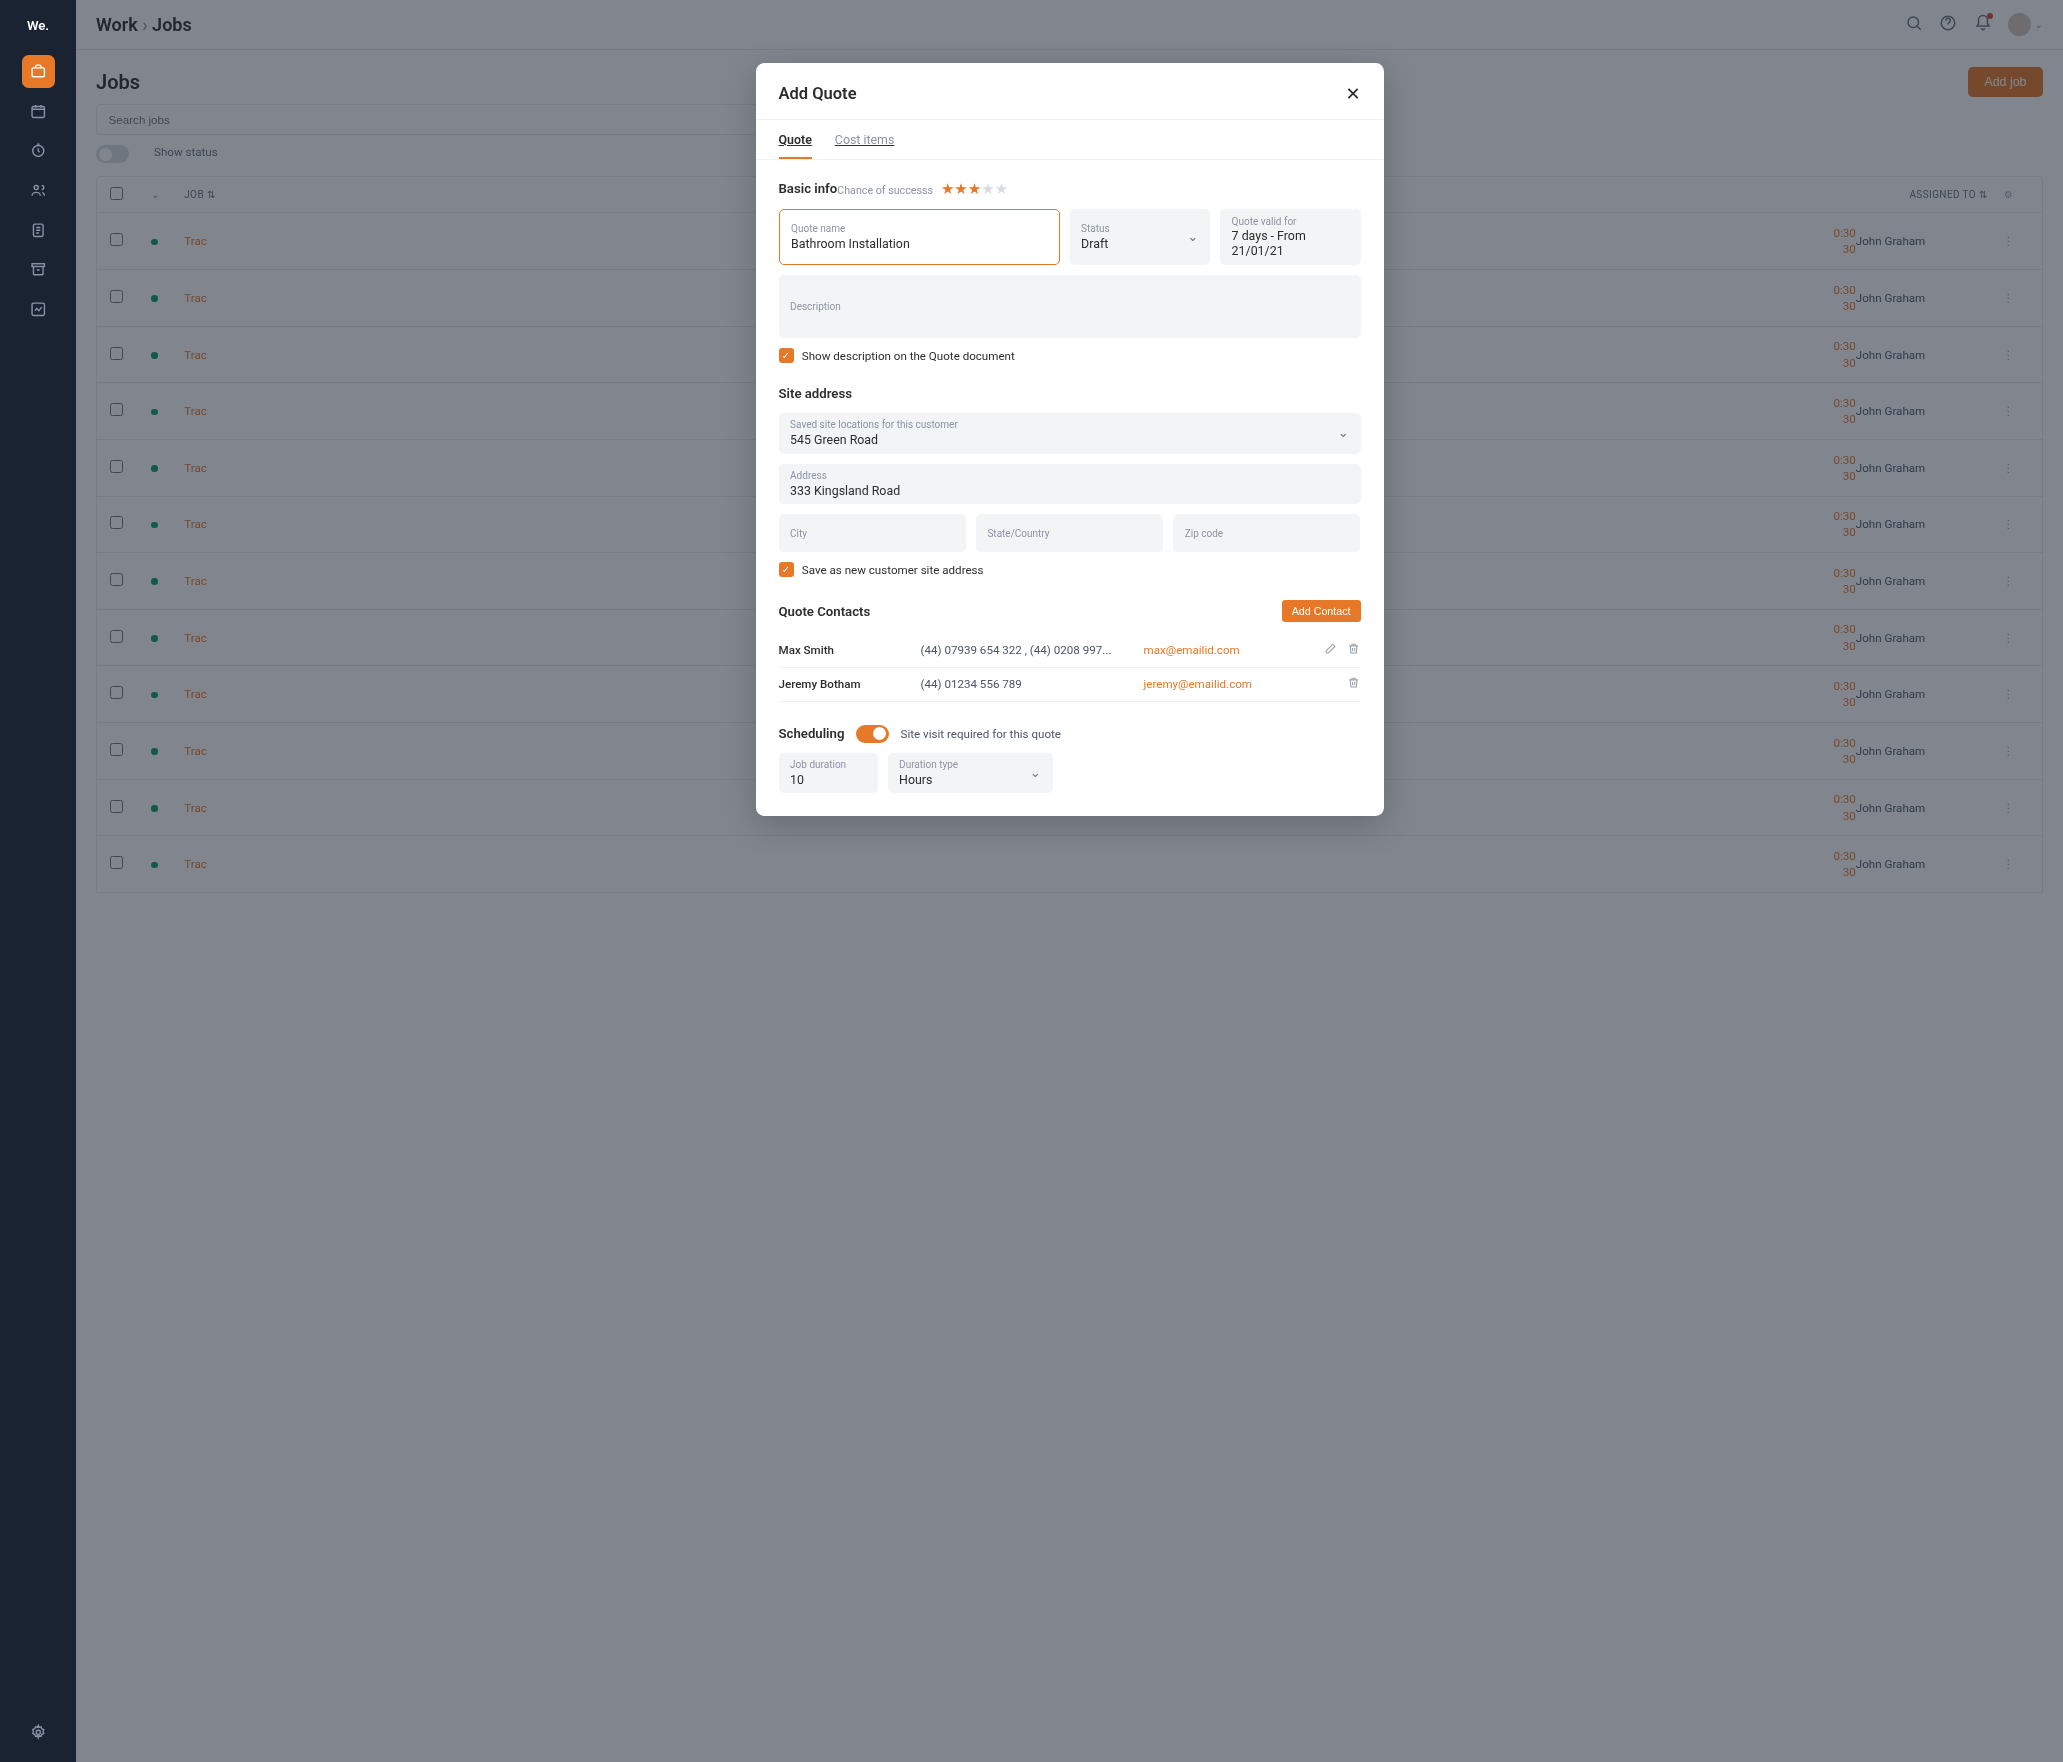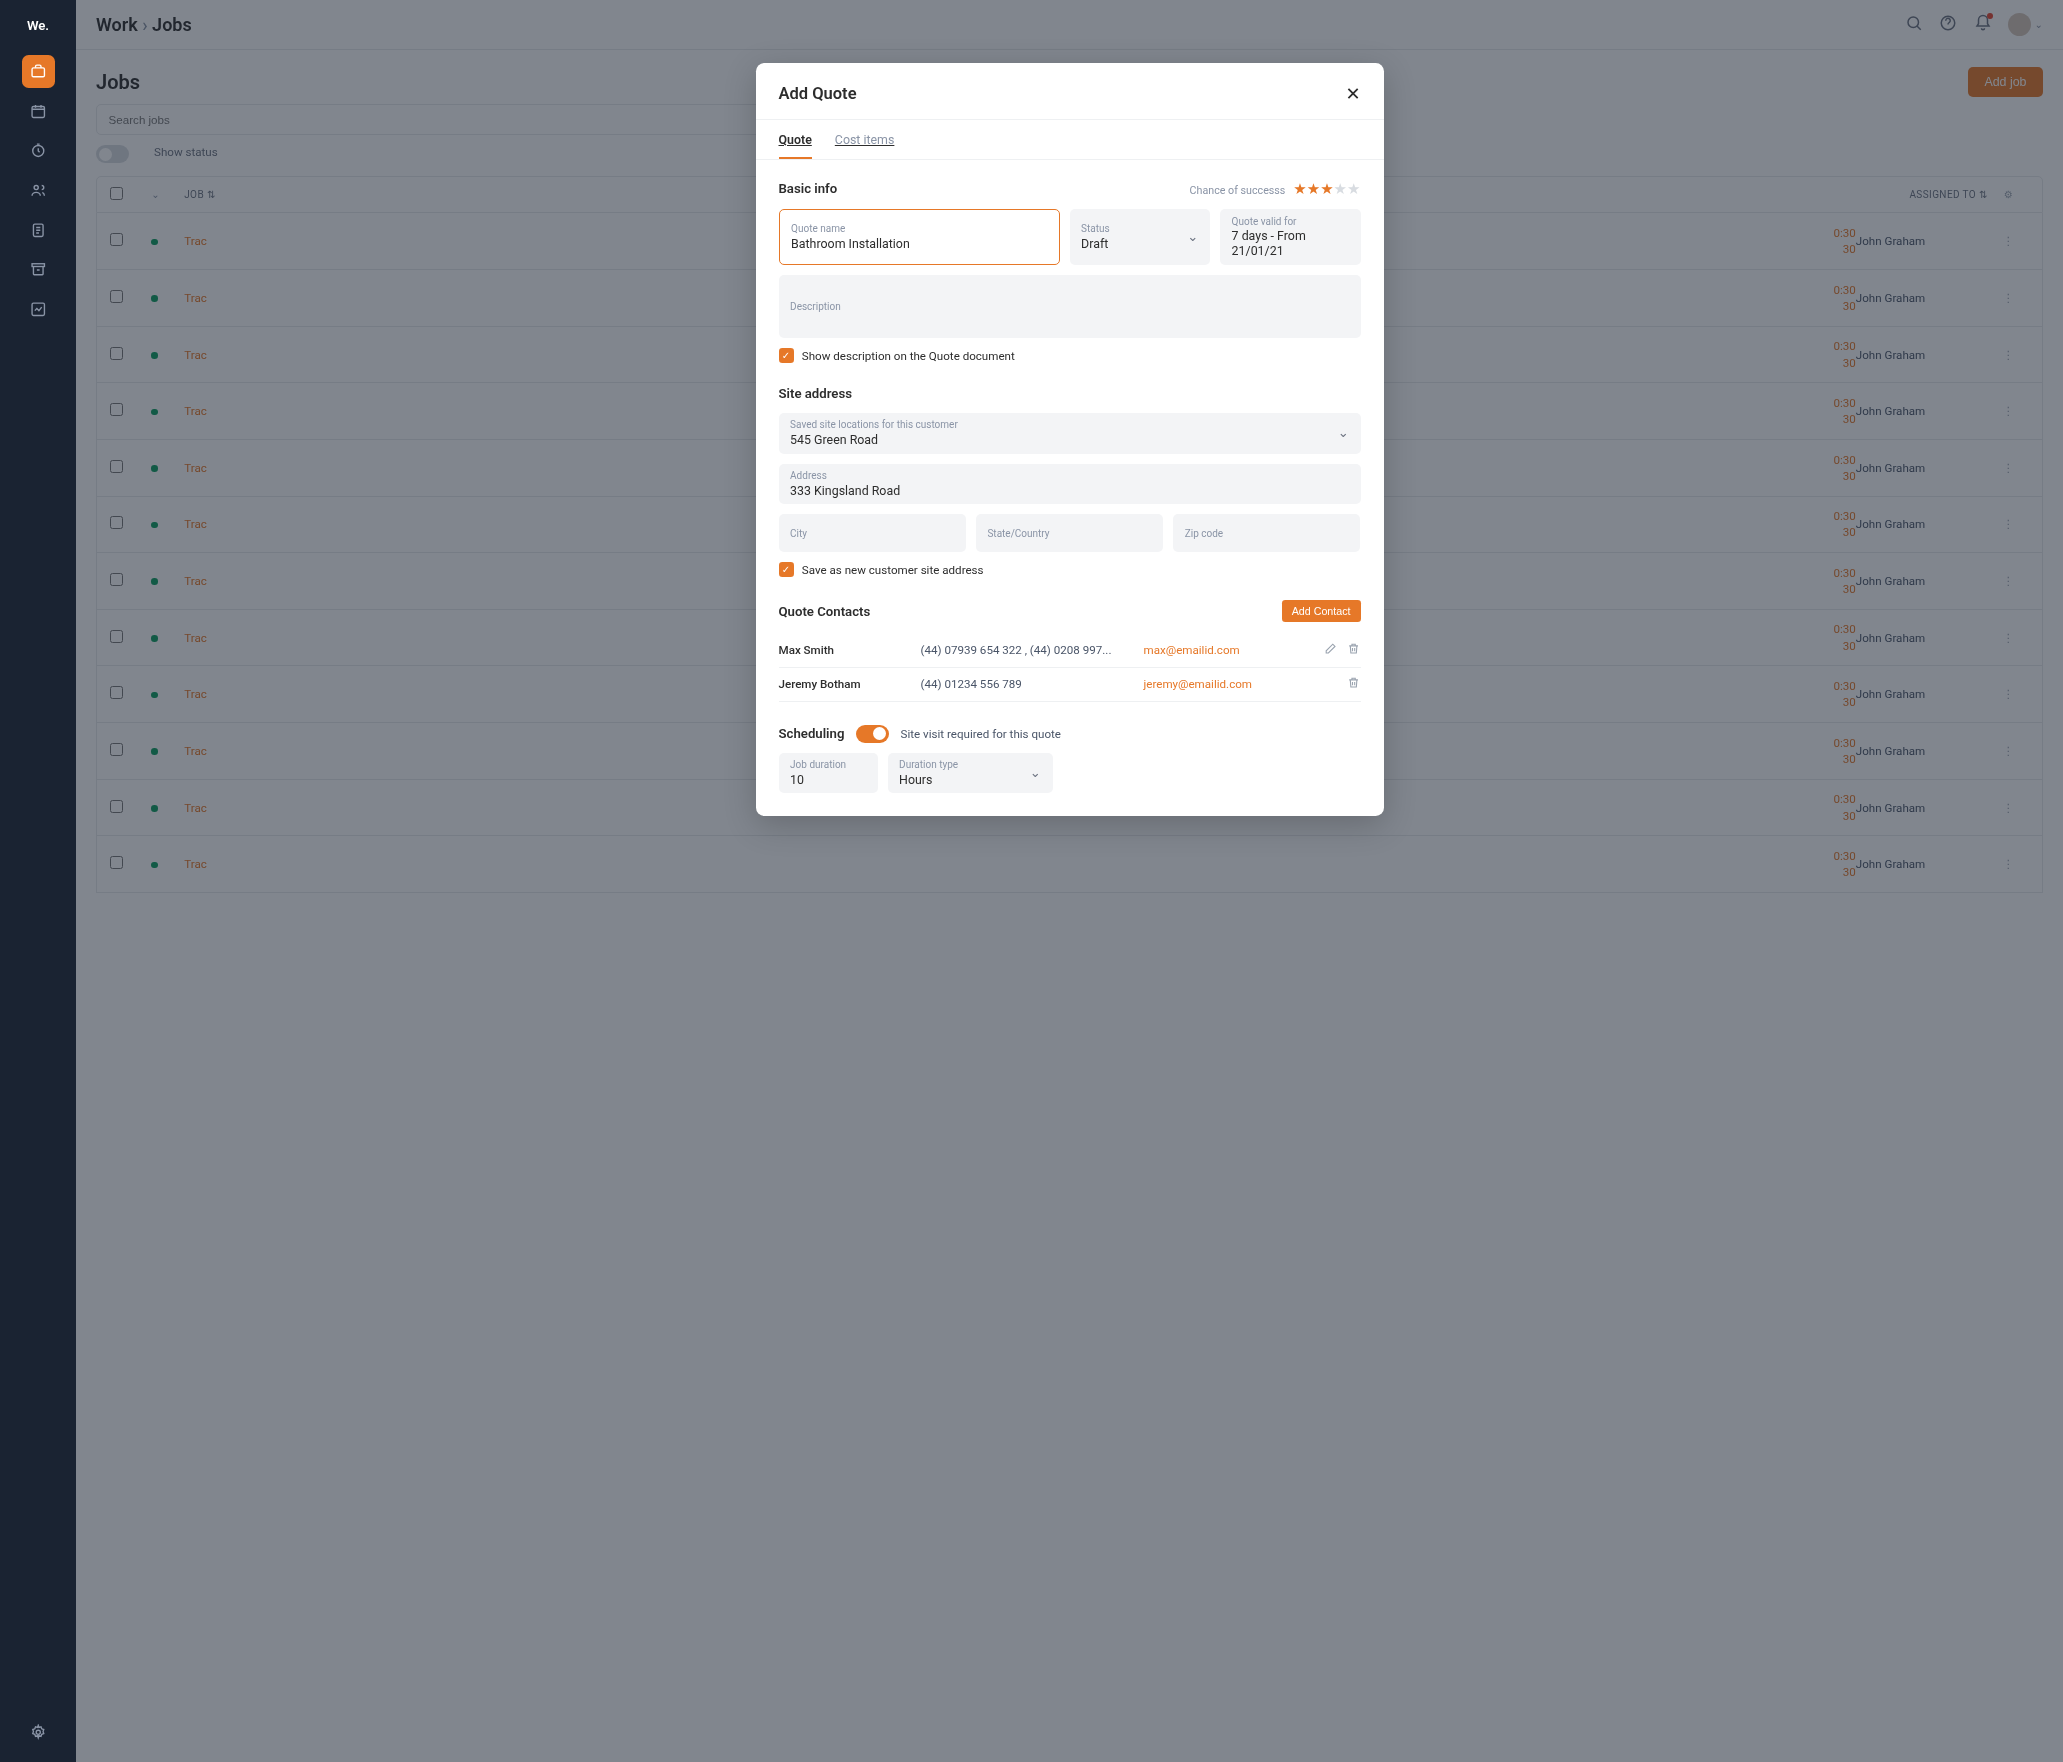--- a/index.html
+++ b/index.html
@@ -44,21 +44,21 @@
 .modal-wrap { position: absolute; inset: 0; display: flex; justify-content: center; align-items: flex-start; padding-top: 63px; overflow: auto; }
 .modal { width: 628px; background: #fff; border-radius: 8.3px; box-shadow: 0 8.3px 33px rgba(0,0,0,0.2); }
 .modal-header { display: flex; justify-content: space-between; align-items: center; padding: 20px 23px 15px; border-bottom: 0.8px solid #eef0f2; }
 .modal-title { font-size: 16.5px; font-weight: 600; }
 .modal-close { font-size: 18px; cursor: pointer; color: #2d2d2d; }
 .modal-tabs { display: flex; gap: 23px; padding: 0 23px; border-bottom: 0.8px solid #eef0f2; text-decoration: underline; }
 .modal-tab { padding: 11.6px 0 10px; color: #8a94a6; font-size: 12.4px; cursor: pointer; }
 .modal-tab.active { color: #2d2d2d; font-weight: 600; border-bottom: 2.5px solid #e67828; }
 
 .modal-body { padding: 20px 23px 23px; }
-.section-row { display: flex; justify-content: space-between; align-items: center; margin-bottom: 11.6px; }
+.section-row { display: flex; justify-content: flex-start; align-items: center; margin-bottom: 11.6px; }
 .section-title { font-size: 13.2px; font-weight: 600; }
 .chance-label { color: #8a94a6; font-size: 10.7px; margin-right: 5px; }
 .stars { color: #e67828; font-size: 15px; }
 .stars .grey { color: #d8dce1; }
 
 .form-grid { display: grid; gap: 10px; }
 .row-cust { display: grid; grid-template-columns: 1fr 1fr; gap: 10px; align-items: center; }
 .add-customer { color: #e67828; font-size: 11.6px; padding-left: 3.3px; }
 
 .field { background: #f3f4f6; border-radius: 5px; padding: 6.6px 11.6px; display: flex; flex-direction: column; justify-content: center; min-height: 38px; }

